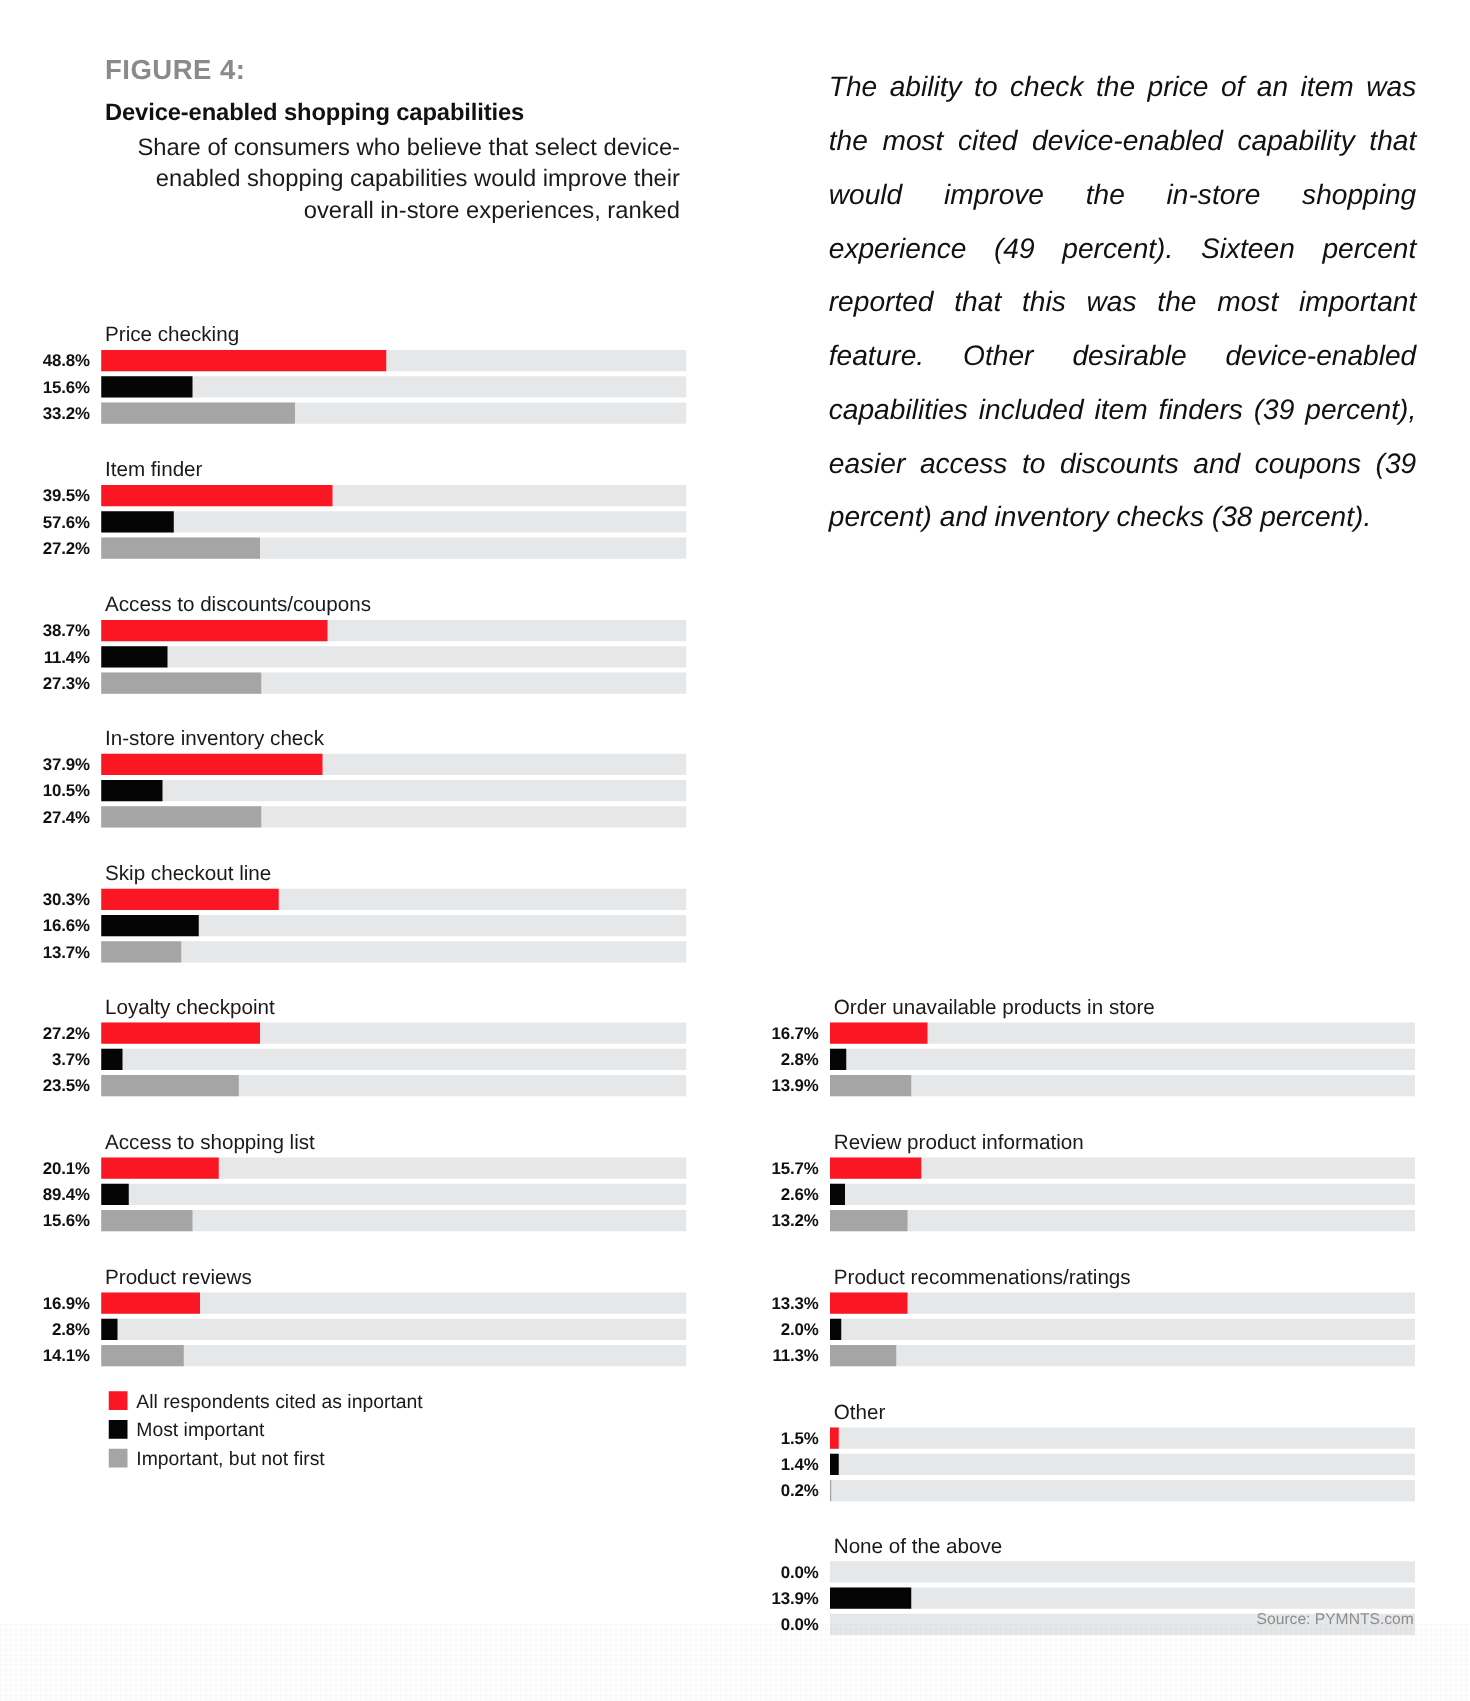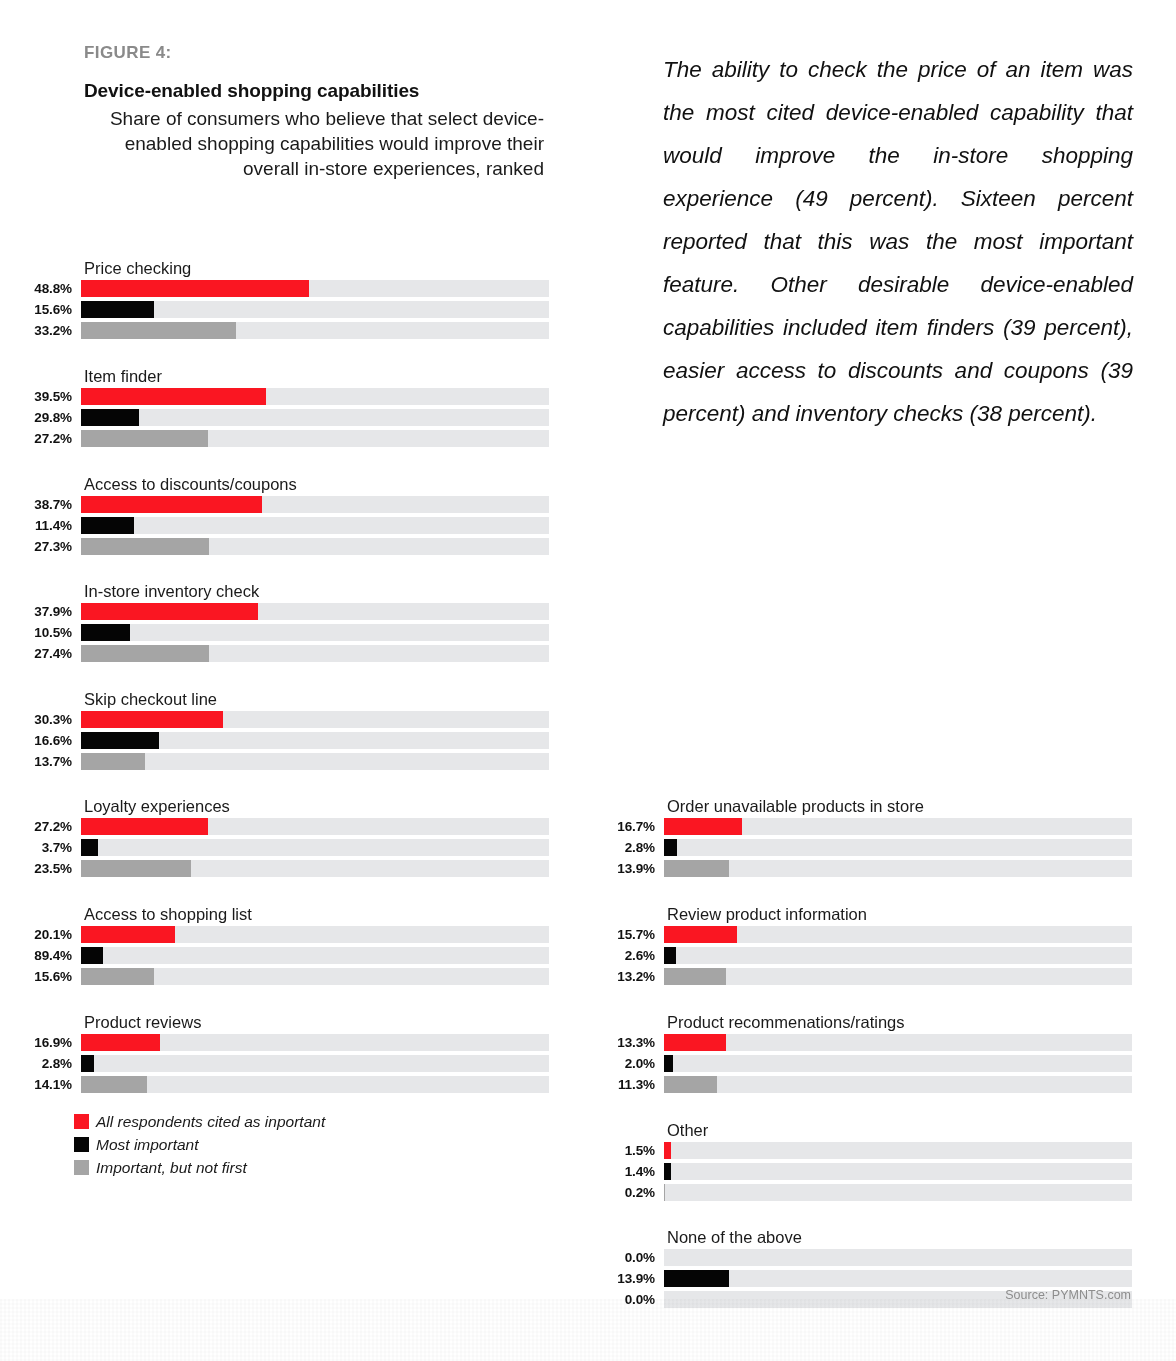--- a/index.html
+++ b/index.html
@@ -14,21 +14,21 @@
     font-family: "Liberation Sans", sans-serif;
     color: #111111;
     overflow: hidden;
   }
 
   
   .fig-label {
     position: absolute;
     left: 84px;
     top: 43px;
-    font-size: 17px;
+    font-size: 22px;
     font-weight: bold;
     letter-spacing: 0.4px;
     color: #8a8a8a;
   }
   .fig-title {
     position: absolute;
     left: 84px;
     top: 80px;
     font-size: 19px;
     font-weight: bold;
@@ -109,21 +109,21 @@
     position: absolute;
     left: 0;
     top: 0;
     height: 100%;
   }
   .bar-fill.c-all  { background: #fa1622; }
   .bar-fill.c-most { background: #050505; }
   .bar-fill.c-not  { background: #a5a5a5; }
 
   
-  .legend { position: absolute; left: 74px; top: 1110px; font-style: italic; }
+  .legend { position: absolute; left: 87px; top: 1110px; }
   .legend-item {
     position: relative;
     height: 23px;
     line-height: 23px;
     font-size: 15.5px;
     color: #1a1a1a;
   }
   .legend-sw {
     display: inline-block;
     width: 15px;
@@ -188,21 +188,21 @@
     </div>
     <div class="group left" style="top: 367px;">
       <div class="grp-title">Item finder</div>
       <div class="bar-row r0">
         <div class="bar-value">39.5%</div>
         <div class="bar-track">
           <div class="bar-fill c-all" style="width: 184.86px;"></div>
         </div>
       </div>
       <div class="bar-row r1">
-        <div class="bar-value">29.8%</div>
+        <div class="bar-value">57.6%</div>
         <div class="bar-track">
           <div class="bar-fill c-most" style="width: 57.564px;"></div>
         </div>
       </div>
       <div class="bar-row r2">
         <div class="bar-value">27.2%</div>
         <div class="bar-track">
           <div class="bar-fill c-not" style="width: 127.296px;"></div>
         </div>
       </div>
@@ -264,21 +264,21 @@
         </div>
       </div>
       <div class="bar-row r2">
         <div class="bar-value">13.7%</div>
         <div class="bar-track">
           <div class="bar-fill c-not" style="width: 64.116px;"></div>
         </div>
       </div>
     </div>
     <div class="group left" style="top: 797px;">
-      <div class="grp-title">Loyalty experiences</div>
+      <div class="grp-title">Loyalty checkpoint</div>
       <div class="bar-row r0">
         <div class="bar-value">27.2%</div>
         <div class="bar-track">
           <div class="bar-fill c-all" style="width: 127.296px;"></div>
         </div>
       </div>
       <div class="bar-row r1">
         <div class="bar-value">3.7%</div>
         <div class="bar-track">
           <div class="bar-fill c-most" style="width: 17.316px;"></div>

